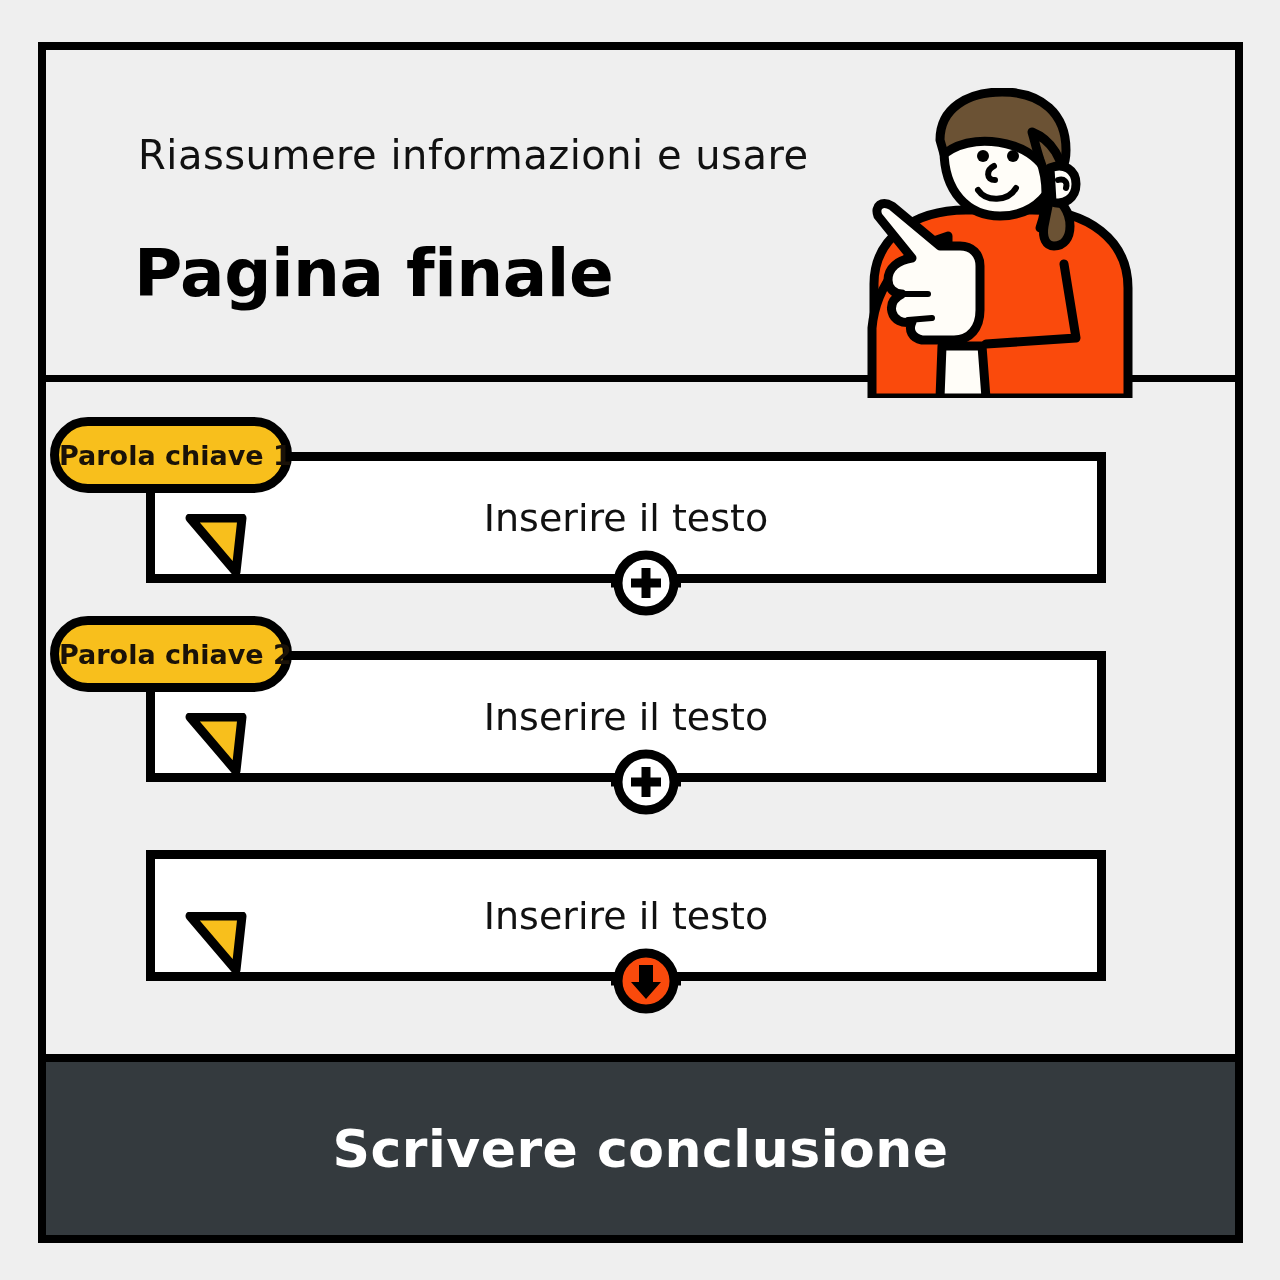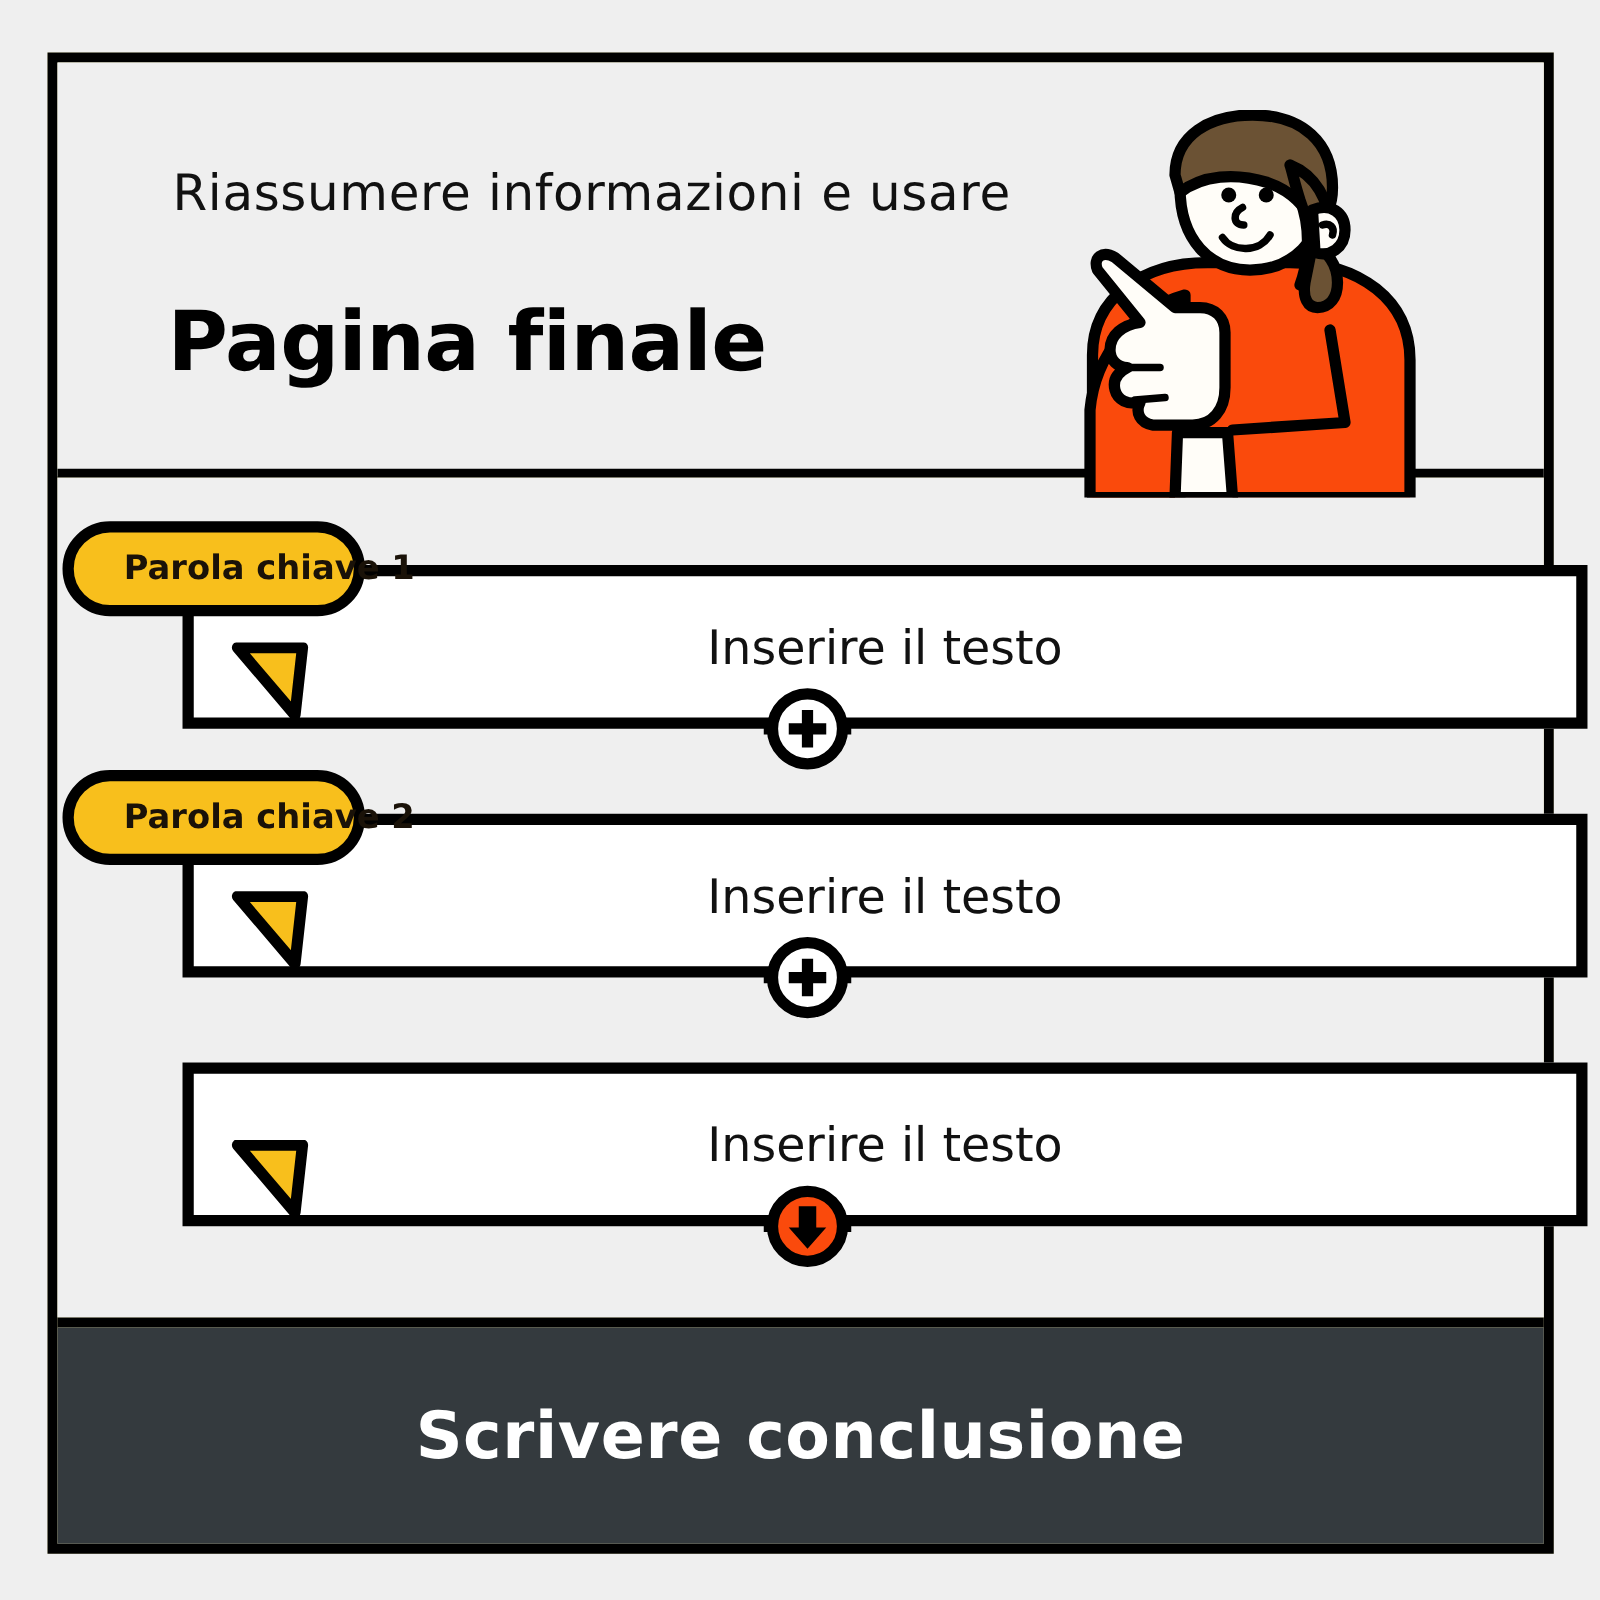--- a/index.html
+++ b/index.html
@@ -13,21 +13,21 @@
   }
 
   
   #frame {
     position: absolute;
     left: 38px;
     top: 42px;
     width: 1205px;
     height: 1201px;
     border: 8px solid #000;
-    background: #fef9c3;
+    background: #bef264;
   }
 
   
   #header {
     position: absolute;
     left: 0; top: 0;
     width: 1189px;
     height: 331px;
     background: #EFEFEF;
   }
@@ -93,21 +93,21 @@
     width: 1000px;
     height: 131px;
   }
   .row.r1 { top: 70px; }
   .row.r2 { top: 269px; }
   .row.r3 { top: 468px; }
 
   .field {
     position: absolute;
     left: 0; top: 0;
-    width: 1124px;
+    width: 960px;
     height: 131px;
     background: #FFFFFF;
     border: 9px solid #000;
   }
 
   .field-text {
     position: absolute;
     left: 0;
     top: 50%;
     width: 100%;
@@ -136,21 +136,20 @@
     position: absolute;
     left: 0; top: 50%;
     width: 100%;
     transform: translateY(-50%);
     text-align: center;
     font-family: "DejaVu Sans", sans-serif;
     font-size: 27px;
     font-weight: 700;
     color: #1a1208;
     white-space: nowrap;
-    margin-left: 40px;
   }
   .tag-tail {
     position: absolute;
     left: 38px;
     top: 62px;
     width: 64px;
     height: 62px;
     z-index: 3;
   }
   .tag-tail svg { display: block; width: 100%; height: 100%; }

